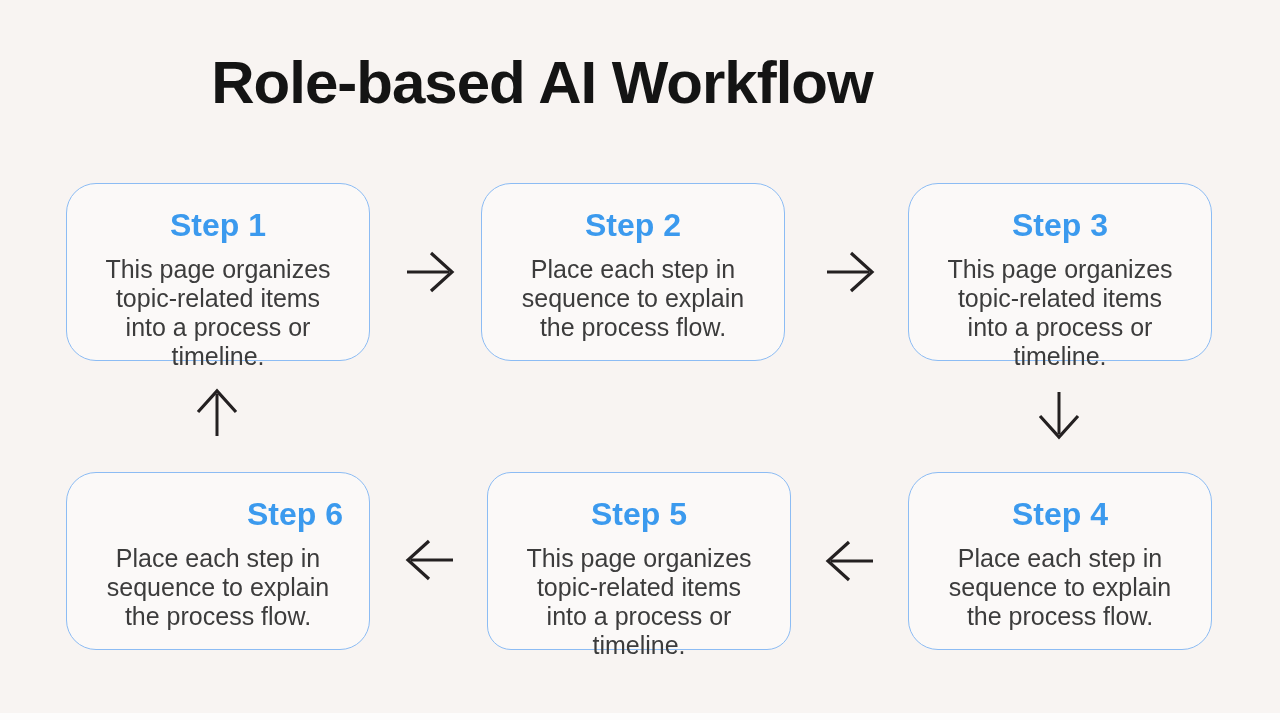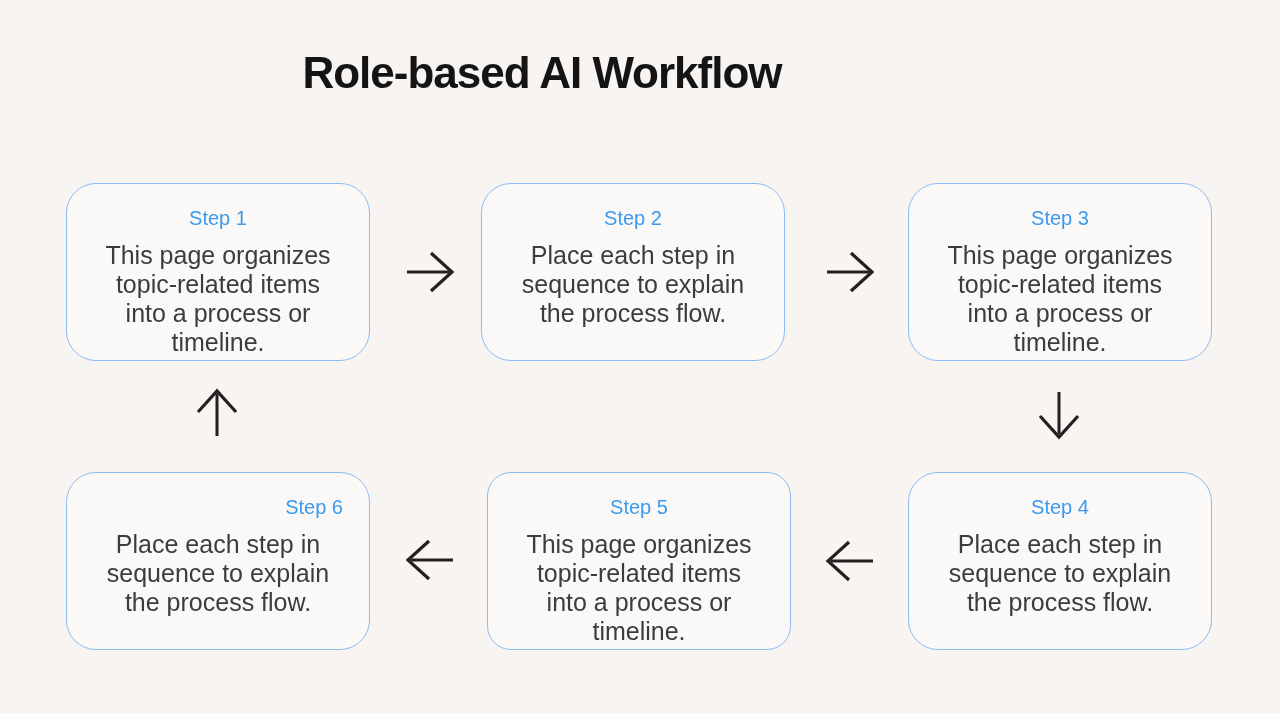--- a/index.html
+++ b/index.html
@@ -19,41 +19,41 @@
     font-family: "Liberation Sans", sans-serif;
     overflow: hidden;
   }
   .slide { position: absolute; inset: 0; }
   .page-title {
     position: absolute;
     top: 48px;
     left: 0;
     width: 1084px;
     text-align: center;
-    font-size: 44px;
+    font-size: 60px;
     font-weight: 700;
     letter-spacing: -1px;
     color: var(--title-text);
   }
   .step-box {
     position: absolute;
     width: 304px;
     height: 178px;
     background: var(--box-fill);
     border: 1.5px solid var(--box-border);
     border-radius: 30px;
     display: flex;
     flex-direction: column;
     align-items: center;
     padding: 23px 26px 0 26px;
     text-align: center;
   }
   .step-title {
-    font-size: 20px;
-    font-weight: 400;
+    font-size: 32px;
+    font-weight: 700;
     color: var(--step-heading);
     margin-bottom: 11px;
   }
   .step-desc {
     font-size: 25px;
     line-height: 29px;
     color: var(--body-text);
     max-width: 256px;
   }
   

